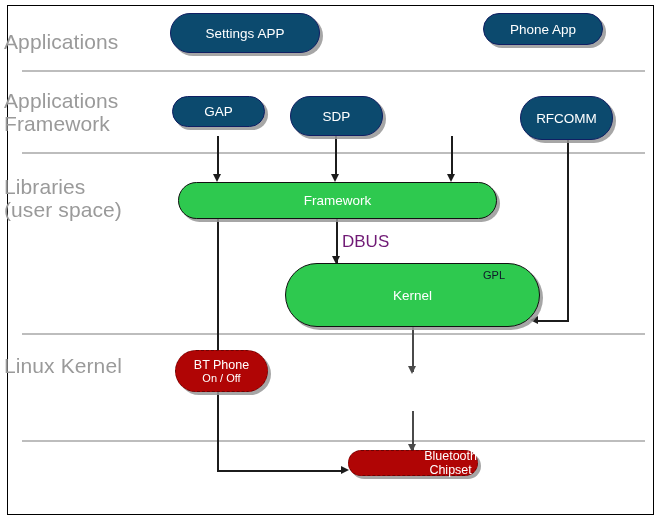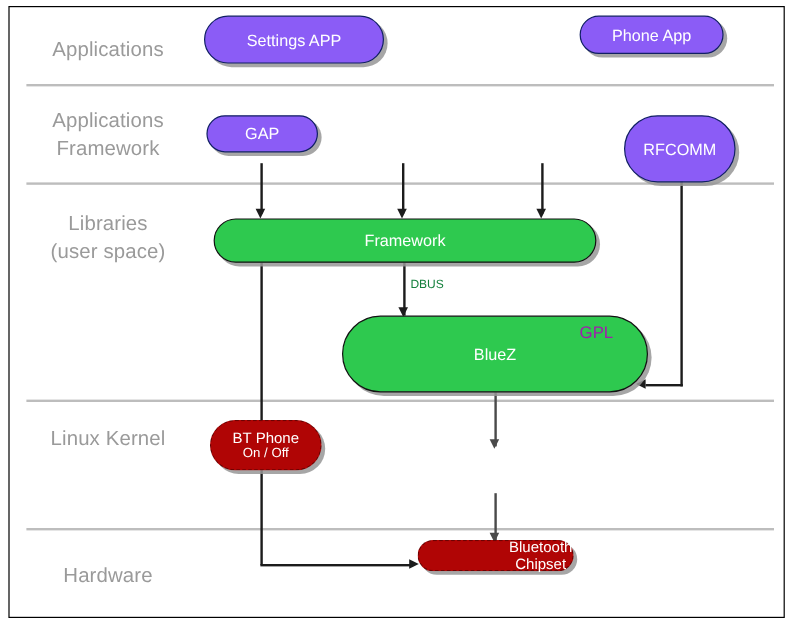--- a/index.html
+++ b/index.html
@@ -28,23 +28,23 @@
     position:absolute;
     left:22px;width:623px;
     height:2px;
     background:#bdbdbd;
   }
 
   
   .layer-label{
     position:absolute;
     color:#9a9a9a;
-    font-size:17px;
+    font-size:21px;
     line-height:23px;
-    text-align:center;
+    text-align:left;
     width:172px;
     left:4px;
     white-space:pre-line;
     letter-spacing:0.1px;
   }
 
   
   .node{
     position:absolute;
     box-sizing:border-box;
@@ -55,43 +55,43 @@
     text-align:center;
     color:#ffffff;
     z-index:4;
     box-shadow:3px 3px 0 0 rgba(150,150,150,0.85);
   }
   .node .lbl{ pointer-events:none; }
   .node .lbl .l1{display:block;}
   .node .lbl .l2{display:block;font-size:11px;line-height:12px;}
 
   .node.blue{
-    background:#8b5cf6;
+    background:#0c4a6e;
     border:1.6px solid #101f63;
     font-size:13.5px;
     line-height:15px;
     justify-content:center;
   }
   .node.green{
     background:#2ec94f;
     border:1.6px solid #111111;
     font-size:13.5px;
   }
   .node.red{
     background:#b00505;
     border:1.6px dashed #6b0303;
     font-size:12.5px;
     line-height:14px;
   }
 
   
   .inline-note{
     position:absolute;
-    color:#a21caf;
-    font-size:14px;
+    color:#0f172a;
+    font-size:11px;
     z-index:6;
   }
 
   
   .vline{
     position:absolute;
     width:1.7px;
     background:#1c1c1c;
     z-index:2;
   }
@@ -124,22 +124,22 @@
     position:absolute;
     width:0;height:0;
     border-top:4.5px solid transparent;
     border-bottom:4.5px solid transparent;
     border-left:8px solid #1c1c1c;
     z-index:3;
   }
 
   .edge-label{
     position:absolute;
-    color:#15803d;
-    font-size:10px;
+    color:#701a75;
+    font-size:17px;
     z-index:5;
     background:#ffffff;
     padding:0 1px;
   }
 </style>
 </head>
 <body>
 
 <div id="canvas">
 
@@ -149,21 +149,20 @@
   <div class="divider" style="top:152px;"></div>
   <div class="divider" style="top:333px;"></div>
   <div class="divider" style="top:440px;"></div>
 
   <div class="layer-label" style="top:30px;">Applications</div>
   <div class="layer-label" style="top:89px;">Applications
 Framework</div>
   <div class="layer-label" style="top:354px;">Linux Kernel</div>
   <div class="layer-label" style="top:175px;">Libraries
 (user space)</div>
-  <div class="layer-label" style="top:468px;">Hardware</div>
 
   <div class="vline" style="left:217px;top:136px;height:42px;"></div>
   <div class="arrow-down" style="left:213px;top:174px;"></div>
 
   <div class="vline" style="left:335px;top:136px;height:42px;"></div>
   <div class="arrow-down" style="left:331px;top:174px;"></div>
 
   <div class="vline" style="left:451px;top:136px;height:42px;"></div>
   <div class="arrow-down" style="left:447px;top:174px;"></div>
 
@@ -190,32 +189,35 @@
   </div>
 
   <div class="node blue" style="left:483px;top:13px;width:120px;height:32px;">
     <span class="lbl">Phone App</span>
   </div>
 
   <div class="node blue" style="left:172px;top:96px;width:93px;height:31px;">
     <span class="lbl">GAP</span>
   </div>
 
-
-
-  <div class="node blue" style="left:520px;top:96px;width:93px;height:56px;">
+  <div class="node blue" style="left:290px;top:96px;width:93px;height:40px;">
+    <span class="lbl">SDP</span>
+  </div>
+
+
+  <div class="node blue" style="left:520px;top:96px;width:93px;height:44px;">
     <span class="lbl">RFCOMM</span>
   </div>
 
   <div class="node green" style="left:178px;top:182px;width:319px;height:37px;">
     <span class="lbl">Framework</span>
   </div>
 
   <div class="node green" style="left:285px;top:263px;width:255px;height:64px;">
-    <span class="lbl">BlueZ</span>
+    <span class="lbl">Kernel</span>
   </div>
   <div class="inline-note" style="left:483px;top:269px;">GPL</div>
 
   <div class="node red" style="left:175px;top:350px;width:93px;height:42px;">
     <span class="lbl">
       <span class="l1">BT Phone</span>
       <span class="l2">On / Off</span>
     </span>
   </div>
 

